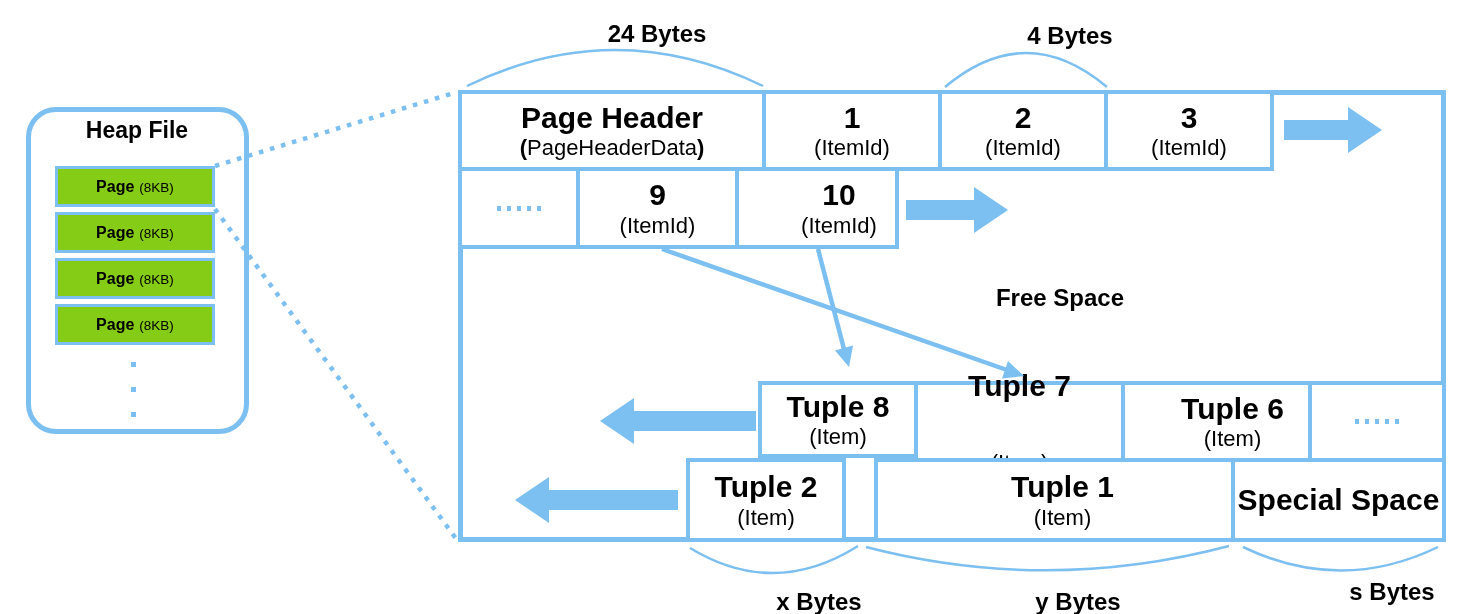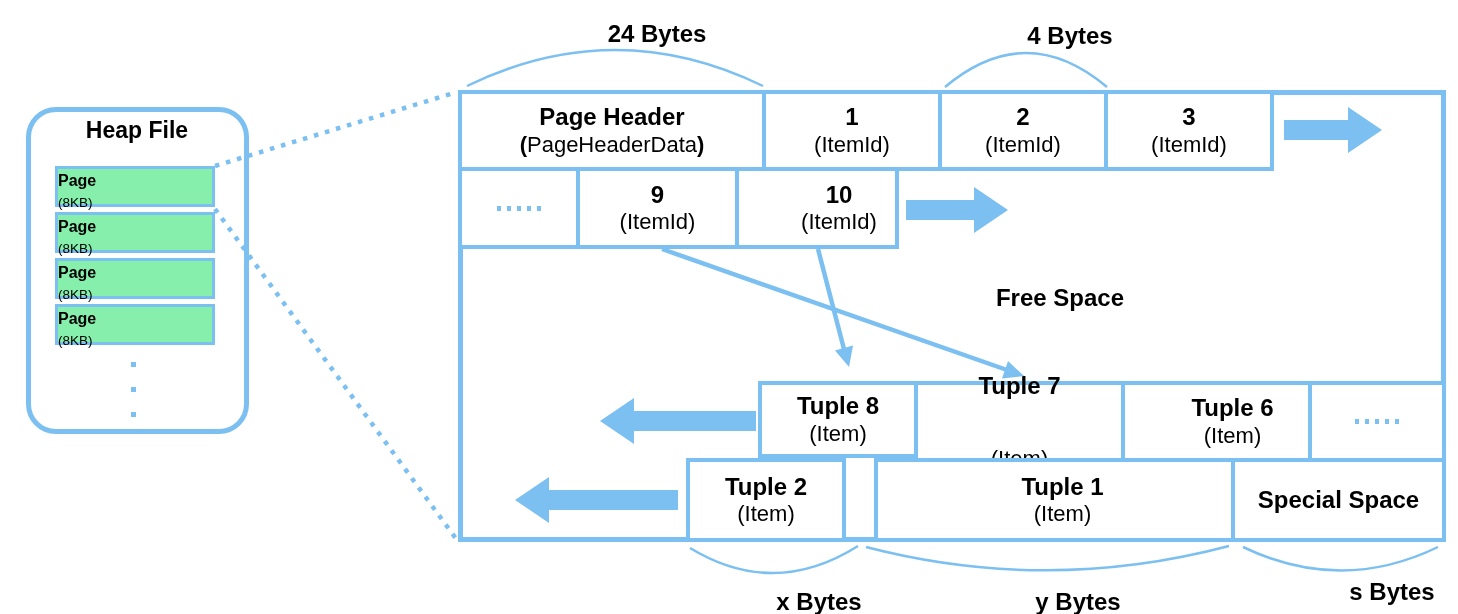--- a/index.html
+++ b/index.html
@@ -16,36 +16,35 @@
   .container {
     position:absolute; box-sizing:border-box;
     border:5px solid var(--accent); background:transparent;
   }
   .cell {
     position:absolute; box-sizing:border-box;
     border:4px solid var(--accent); background:#ffffff;
     display:flex; flex-direction:column; align-items:center; justify-content:center;
     text-align:center; line-height:1.18;
   }
-  .cell .t1 { font-weight:700; font-size:24px; }
+  .cell .t1 { font-weight:700; font-size:30px; }
   .cell .t2 { font-weight:400; font-size:22px; }
   .bparen { font-weight:700; }
 
   .heap {
     position:absolute; box-sizing:border-box;
     border:5px solid var(--accent); border-radius:30px; background:#ffffff;
   }
   .heap-title { position:absolute; font-weight:700; font-size:23px;
     transform:translateX(-50%); white-space:nowrap; }
   .page-box {
     position:absolute; box-sizing:border-box;
-    border:3px solid var(--accent); background:#86efac;
+    border:3px solid var(--accent); background:#84cc16;
     display:flex; align-items:baseline; justify-content:center; gap:5px;
     padding-top:9px;
-    flex-direction:column;
   }
   .page-box .pname { font-weight:700; font-size:16px; }
   .page-box .psize { font-weight:400; font-size:13.5px; }
 
   .lbl { position:absolute; font-weight:700; font-size:24px;
     transform:translateX(-50%); white-space:nowrap;margin-left:40px; }
 
   .hdots { width:44px; height:5px;
     background:repeating-linear-gradient(90deg, var(--accent) 0 4px, transparent 4px 10px); }
   .vdots { position:absolute; width:5px; height:55px;

